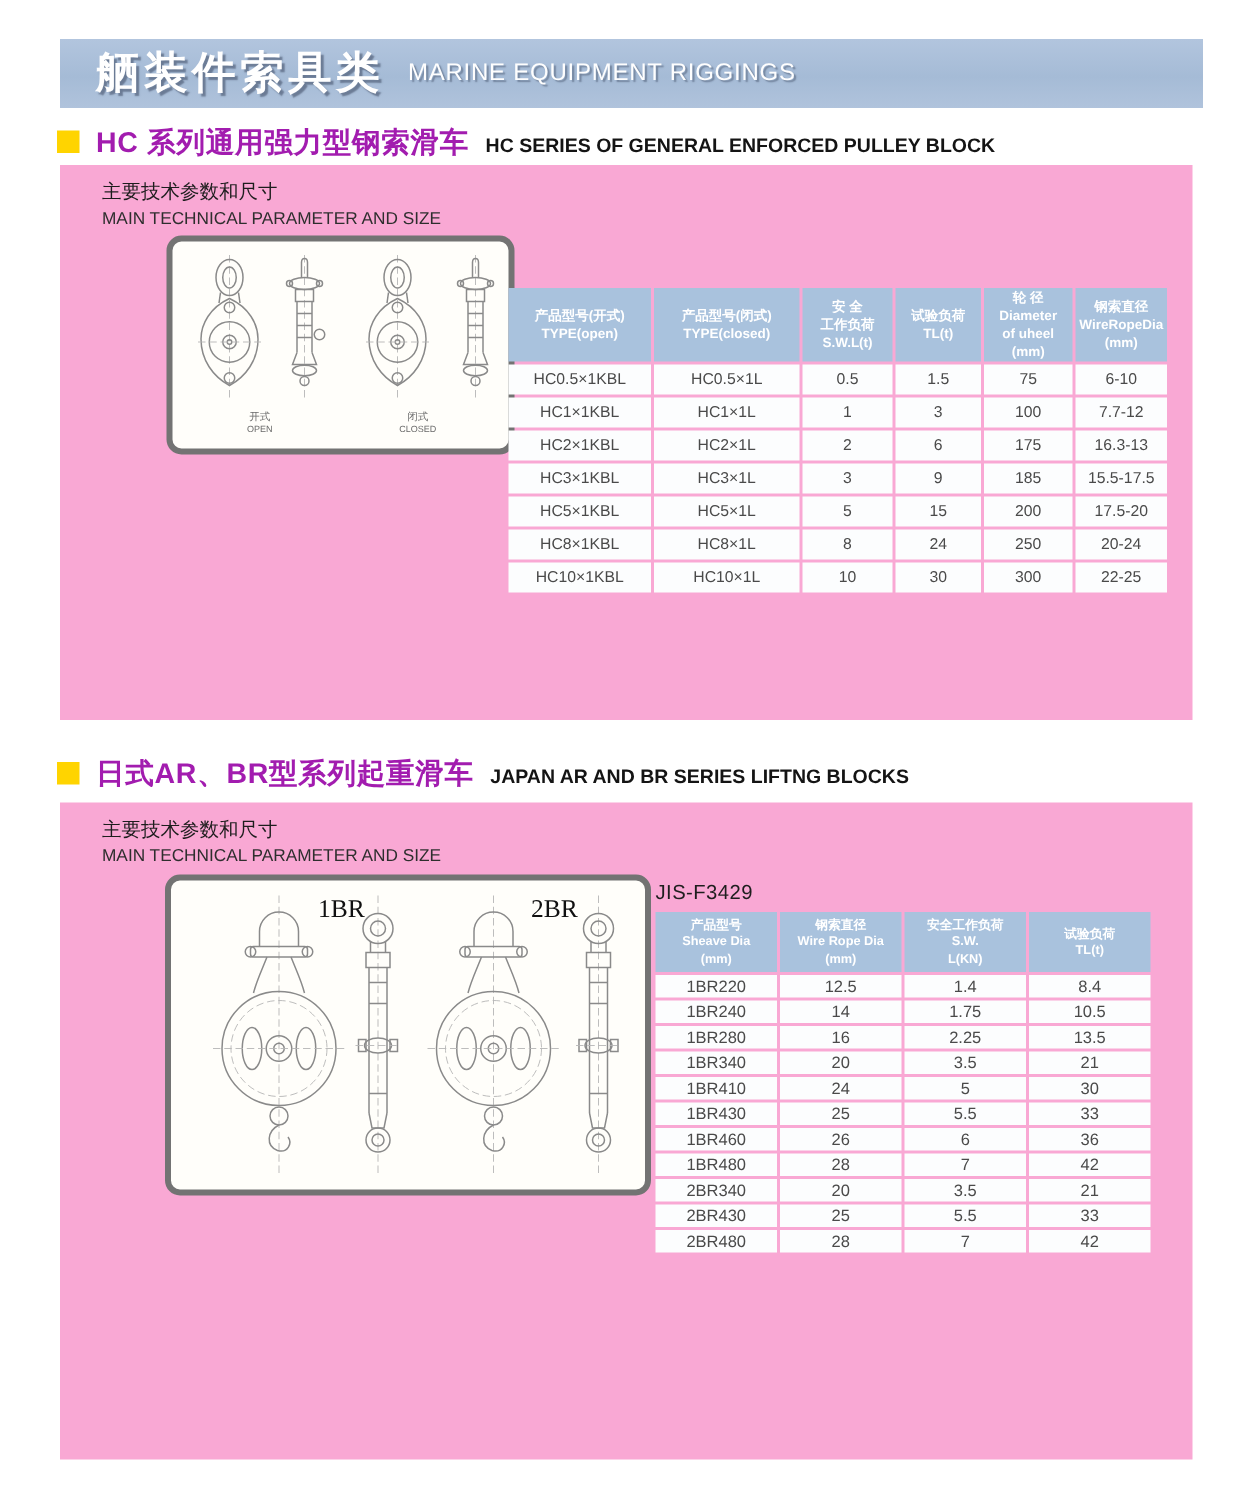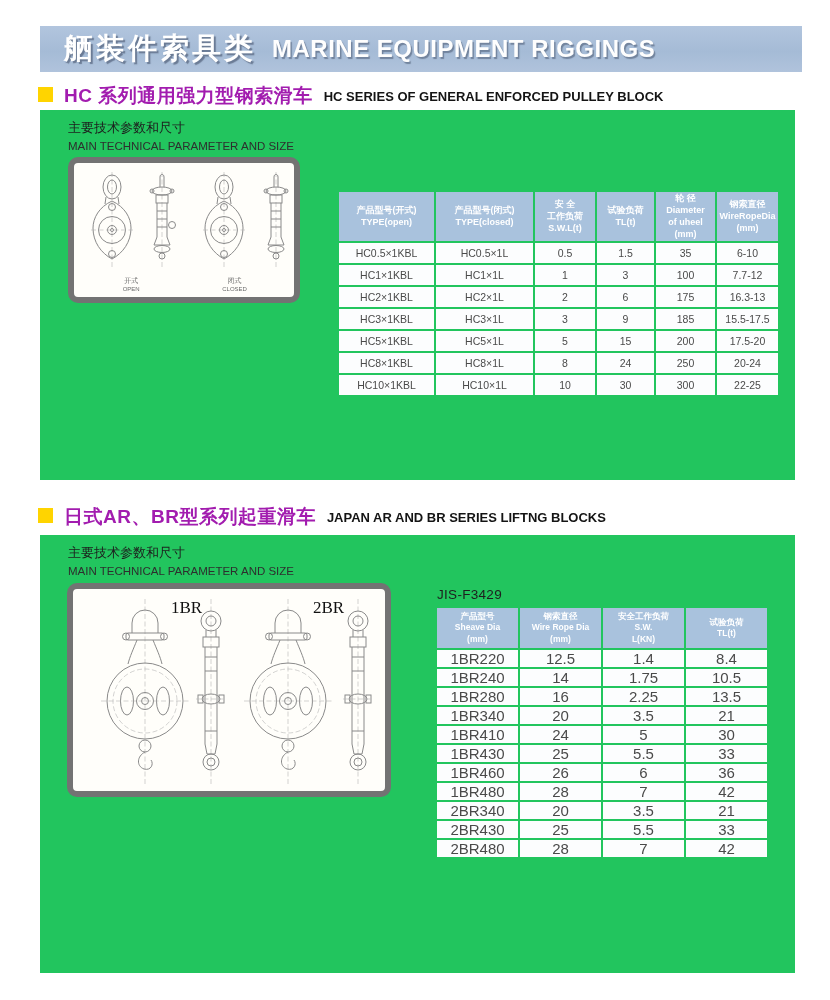--- a/index.html
+++ b/index.html
@@ -5,41 +5,41 @@
   html,body{margin:0;padding:0;background:#fff;}
   .page{position:relative;width:830px;height:1000px;background:#ffffff;
         font-family:"Liberation Sans",sans-serif;overflow:hidden;}
 
   
   .banner{position:absolute;left:40px;top:26px;width:762px;height:46px;
           background:linear-gradient(180deg,#b2c5de 0%,#a5bbd6 55%,#b0c3dc 100%);
           display:flex;align-items:center;gap:16px;padding-left:24px;box-sizing:border-box;}
   .banner-zh{font-size:29px;font-weight:bold;color:#fff;letter-spacing:3px;
              text-shadow:2px 2px 1px rgba(85,100,125,.75);}
-  .banner-en{font-size:24px;font-weight:bold;color:#fefefe;letter-spacing:.5px;
+  .banner-en{font-size:16px;font-weight:normal;color:#fefefe;letter-spacing:.5px;
              text-shadow:1.5px 1.5px 1px rgba(85,100,125,.65);}
 
   
   .section-title{position:absolute;left:38px;display:flex;align-items:flex-end;gap:11px;}
   .bullet{width:15px;height:15px;background:#ffd400;margin-bottom:3px;flex:0 0 auto;}
   .st-zh{font-size:19px;font-weight:bold;color:#a21caf;letter-spacing:.5px;line-height:1;}
   .st-en{font-size:13px;font-weight:bold;color:#141414;line-height:1;padding-bottom:2px;}
   #hc-title{top:86px;}
   #br-title{top:507px;}
 
   
-  .panel{position:absolute;left:40px;width:755px;background:#22c55e;}
+  .panel{position:absolute;left:40px;width:755px;background:#f9a8d4;}
   #hc-panel{top:110px;height:370px;}
   #br-panel{top:535px;height:438px;}
   .subtitle{position:absolute;left:28px;top:9px;color:#1d1d1d;}
   .subtitle .zh{font-size:13px;margin-bottom:3px;}
   .subtitle .en{font-size:11.5px;color:#2e2e2e;}
 
   
-  .diagram-box{position:absolute;background:#fffefa;border:6px solid #737373;border-radius:10px;box-sizing:border-box;}
+  .diagram-box{position:absolute;background:#fffefa;border:4px solid #737373;border-radius:10px;box-sizing:border-box;margin-left:43px;}
   #hc-diagram{left:28px;top:47px;width:232px;height:146px;}
   #br-diagram{left:27px;top:48px;width:324px;height:214px;}
   .drawing{stroke:#8a8a8a;fill:none;stroke-width:1;}
   .dash{stroke:#b5b5b5;stroke-width:.6;stroke-dasharray:5 2.5;fill:none;}
   .diag-label{position:absolute;text-align:center;color:#6a6a6a;line-height:1.25;}
   .diag-label .zh{font-size:7px;}
   .diag-label .en{font-size:6px;}
   .br-fig-label{font-family:"Liberation Serif",serif;font-size:17px;fill:#111;}
 
   
@@ -47,21 +47,21 @@
   th{background:#a9c2dd;color:#fff;font-weight:bold;white-space:pre-line;
      vertical-align:middle;text-align:center;padding:0 1px;}
   td{background:#fcfdfe;color:#4a4a4a;text-align:center;vertical-align:middle;padding:0;}
   #hc-table{left:297px;top:80px;}
   #hc-table th{height:40px;font-size:9px;line-height:1.35;}
   #hc-table td{height:20px;font-size:10.5px;}
   #hc-table col.c0{width:95px}#hc-table col.c1{width:97px}#hc-table col.c2{width:60px}
   #hc-table col.c3{width:57px}#hc-table col.c4{width:59px}#hc-table col.c5{width:61px}
   #br-table{left:395px;top:71px;}
   #br-table th{height:40px;font-size:8.5px;line-height:1.35;}
-  #br-table td{height:15px;font-size:15px;}
+  #br-table td{height:15px;font-size:11px;}
   #br-table col{width:81px;}
   #jis-label{position:absolute;left:397px;top:52px;font-size:13.5px;color:#1e1e1e;letter-spacing:.3px;}
 </style>
 </head>
 <body>
 
 <div class="page">
 
   <div class="banner">
     <span class="banner-zh">舾装件索具类</span>
@@ -156,21 +156,21 @@
 WireRopeDia
 (mm)</th>
         </tr>
       </thead>
       <tbody id="hc-tbody">
           <tr>
             <td>HC0.5×1KBL</td>
             <td>HC0.5×1L</td>
             <td>0.5</td>
             <td>1.5</td>
-            <td>35</td>
+            <td>75</td>
             <td>6-10</td>
           </tr>
           <tr>
             <td>HC1×1KBL</td>
             <td>HC1×1L</td>
             <td>1</td>
             <td>3</td>
             <td>100</td>
             <td>7.7-12</td>
           </tr>

